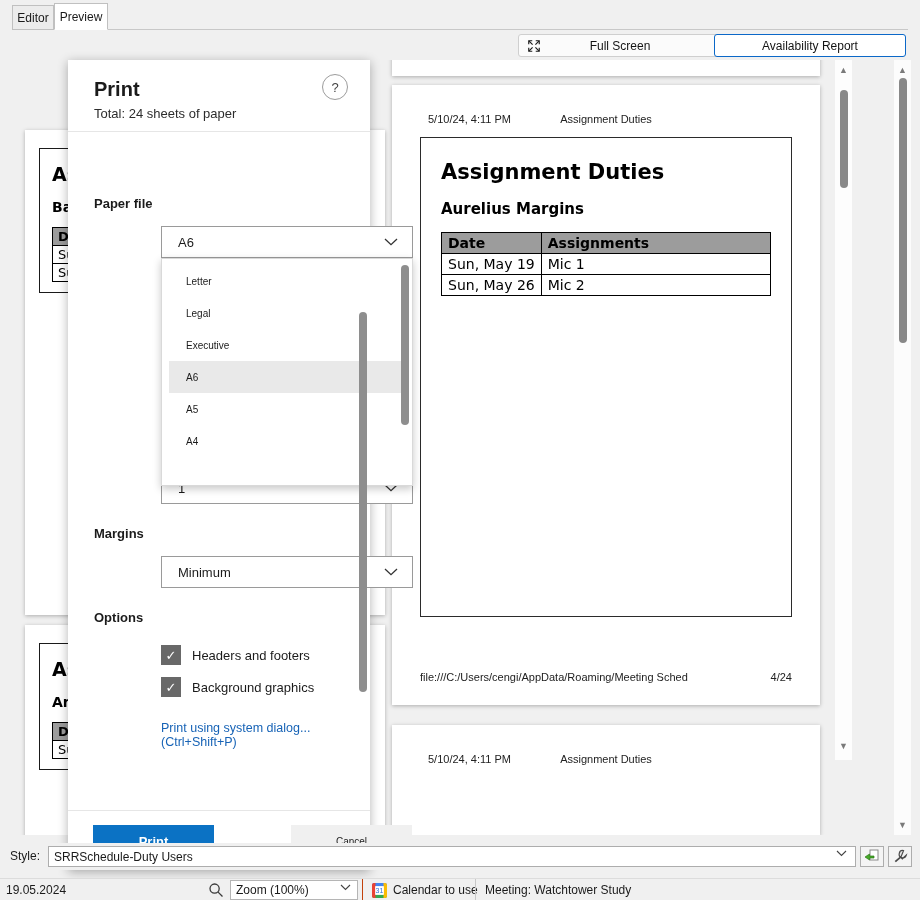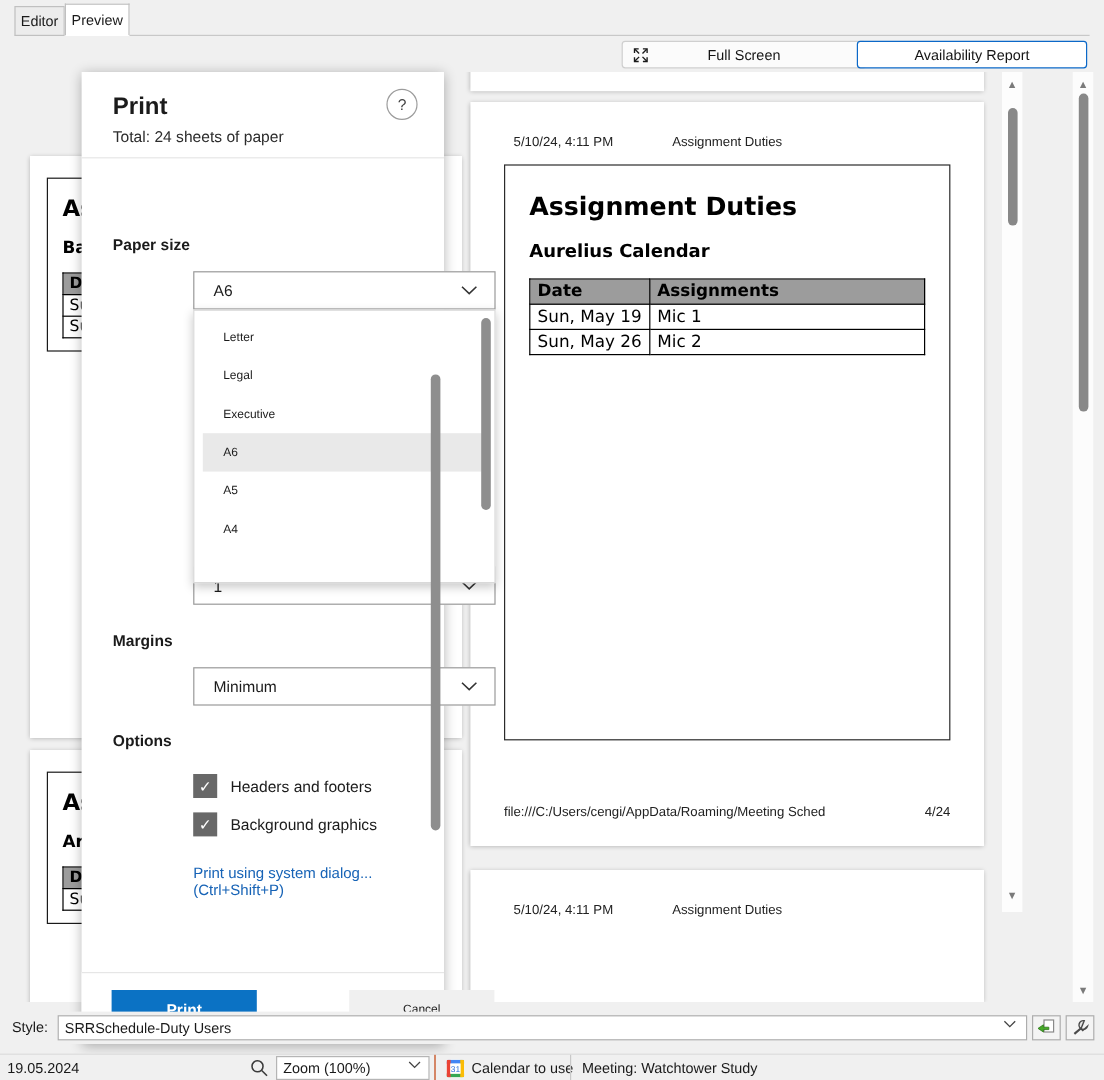--- a/index.html
+++ b/index.html
@@ -468,21 +468,21 @@
     </div>
 
     <div class="sheet" id="sheet-main-prev"></div>
 
     <div class="sheet" id="sheet-main">
       <div class="page-header ph-left">5/10/24, 4:11 PM</div>
       <div class="page-header ph-center">Assignment Duties</div>
 
       <div id="main-doc-frame">
         <div class="doc-h1">Assignment Duties</div>
-        <div class="doc-h2">Aurelius Calendar</div>
+        <div class="doc-h2">Aurelius Margins</div>
         <table class="doc-table">
           <tbody>
               <tr>
             <th class="col-date">Date</th>
             <th>Assignments</th>
           </tr>
           <tr>
             <td>Sun, May 19</td>
             <td>Mic 1</td>
           </tr>
@@ -517,21 +517,21 @@
   </div>
 
   <div id="print-dialog">
 
     <div id="dialog-header">
       <div id="print-title">Print</div>
       <div id="print-subtitle">Total: 24 sheets of paper</div>
       <div id="help-button">?</div>
     </div>
 
-    <div class="field-label" id="label-paper-size">Paper size</div>
+    <div class="field-label" id="label-paper-size">Paper file</div>
 
     <div class="combo" id="combo-paper-size">
       <span>A6</span>
       <svg class="chev" width="14" height="9" viewBox="0 0 14 9" fill="none" stroke="#333" stroke-width="1.3">
         <path d="M1 1.5 L7 7.2 L13 1.5"></path>
       </svg>
     </div>
 
     <div id="paper-size-dropdown">
       <div class="dd-option first">Letter</div>

